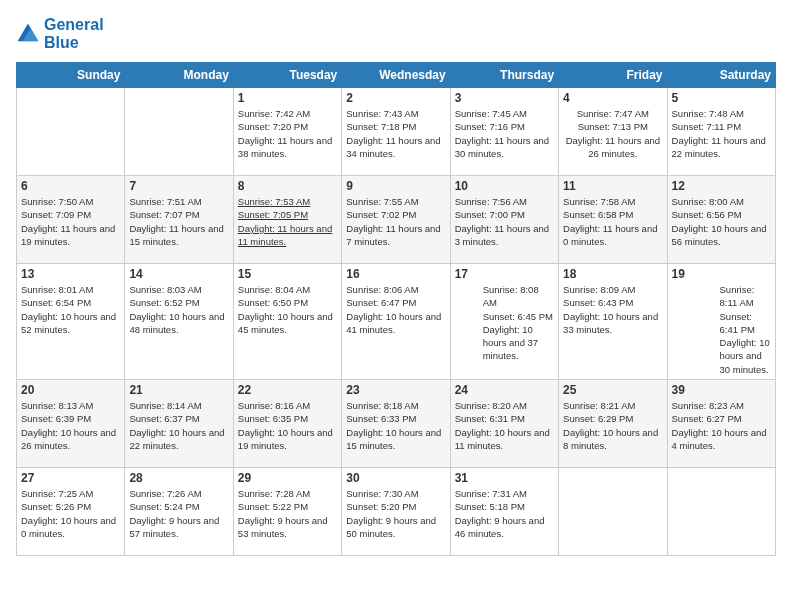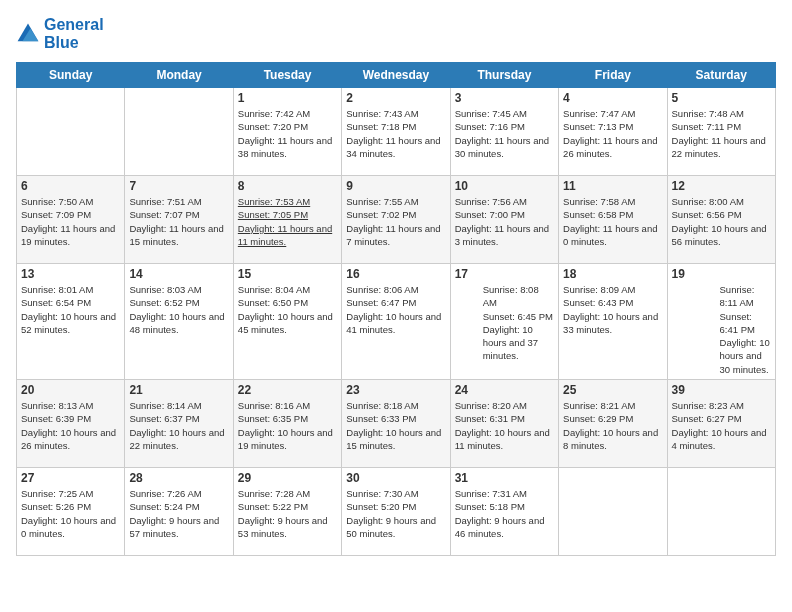--- a/index.html
+++ b/index.html
@@ -51,21 +51,21 @@
       border-collapse: collapse;
       width: 100%;
       table-layout: fixed;
     }
     .calendar th {
       background-color: #2c7bb6;
       color: #fff;
       font-size: 12px;
       font-weight: bold;
       padding: 5px 4px;
-      text-align: center;
+      text-align: right;
       border: 1px solid #2c7bb6;
     }
     .calendar td {
       border: 1px solid #ccc;
       vertical-align: top;
       padding: 3px 4px;
       font-size: 10px;
       color: #333;
       height: 88px;
       background: #fff;
@@ -134,21 +134,21 @@
 Daylight: 11 hours and 34 minutes.</div>
           </td>
           <td>
             <div class="day-number">3</div>
             <div class="day-info" style="white-space: pre-line;">Sunrise: 7:45 AM
 Sunset: 7:16 PM
 Daylight: 11 hours and 30 minutes.</div>
           </td>
           <td>
             <div class="day-number">4</div>
-            <div class="day-info" style="white-space: pre-line;">Sunrise: 7:47 AM
+            <div class="day-info" style="white-space: pre-line; text-align: center;">Sunrise: 7:47 AM
 Sunset: 7:13 PM
 Daylight: 11 hours and 26 minutes.</div>
           </td>
           <td>
             <div class="day-number">5</div>
             <div class="day-info" style="white-space: pre-line;">Sunrise: 7:48 AM
 Sunset: 7:11 PM
 Daylight: 11 hours and 22 minutes.</div>
           </td>
         </tr>

